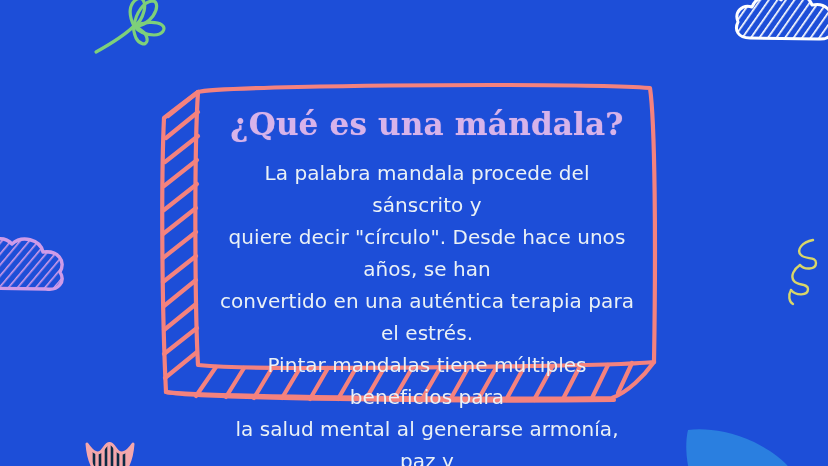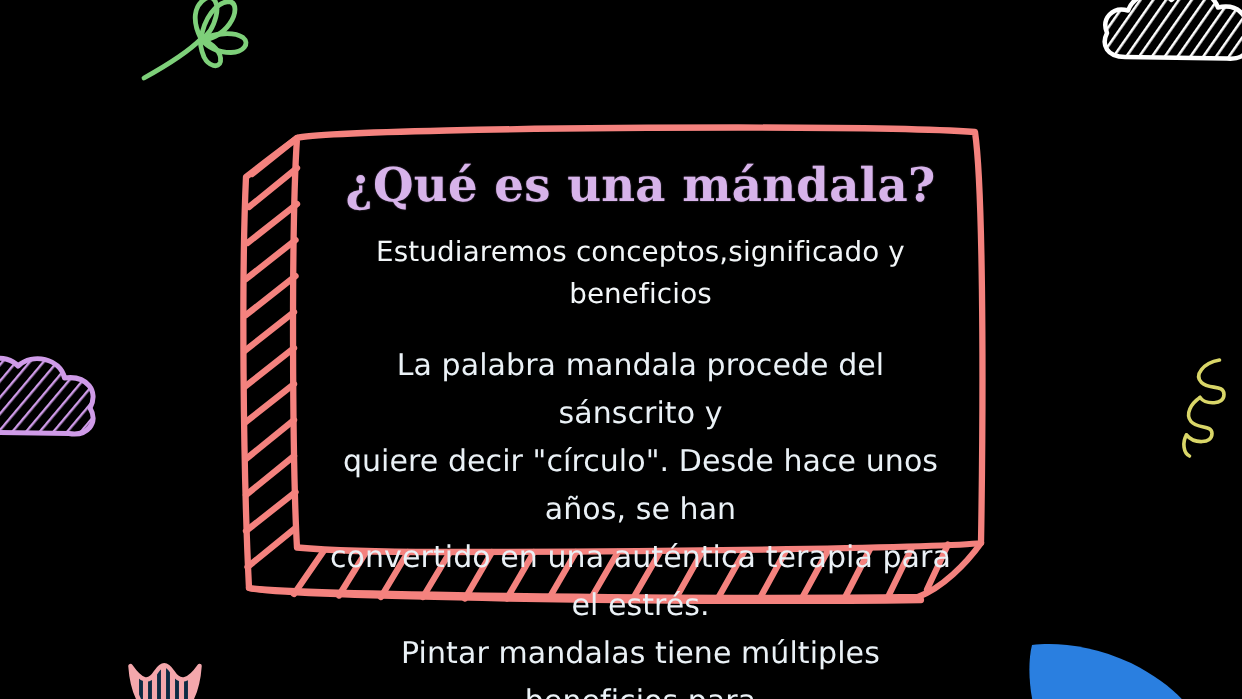--- a/index.html
+++ b/index.html
@@ -6,21 +6,21 @@
   html, body {
     margin: 0;
     padding: 0;
     background: #0c2a43;
   }
   #slide {
     position: relative;
     width: 828px;
     height: 466px;
     overflow: hidden;
-    background: #000000;
+    background: #1d4ed8;
     font-family: "DejaVu Sans", sans-serif;
   }
 
   
   .doodle {
     position: absolute;
     pointer-events: none;
   }
   #doodle-leaf      { left: 88px;  top: -6px; }
   #doodle-cloud-tr  { right: -6px; top: -10px; }
@@ -221,21 +221,20 @@
         <path d="M372 305 L354 338"></path>
         <path d="M400 305 L382 338"></path>
         <path d="M428 304 L411 337"></path>
         <path d="M456 303 L440 336"></path>
         <path d="M480 301 L466 331"></path>
       </g>
     </svg>
 
     <div id="card-content">
       <h1 id="title">¿Qué es una mándala?</h1>
-      <p id="subtitle">Estudiaremos conceptos,significado y beneficios</p>
       <p id="body-text">La palabra mandala procede del sánscrito y
 quiere decir "círculo". Desde hace unos años, se han
 convertido en una auténtica terapia para el estrés.
 Pintar mandalas tiene múltiples beneficios para
 la salud mental al generarse armonía, paz y
 lograr un perfecto equilibrio interior.</p>
     </div>
   </div>
 
 </div>

